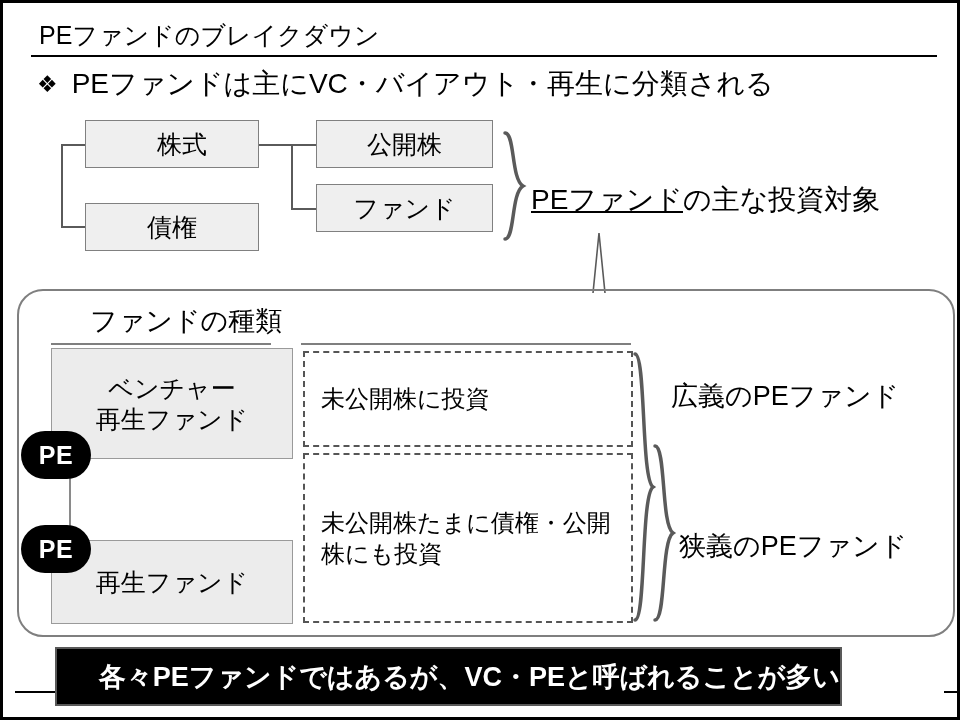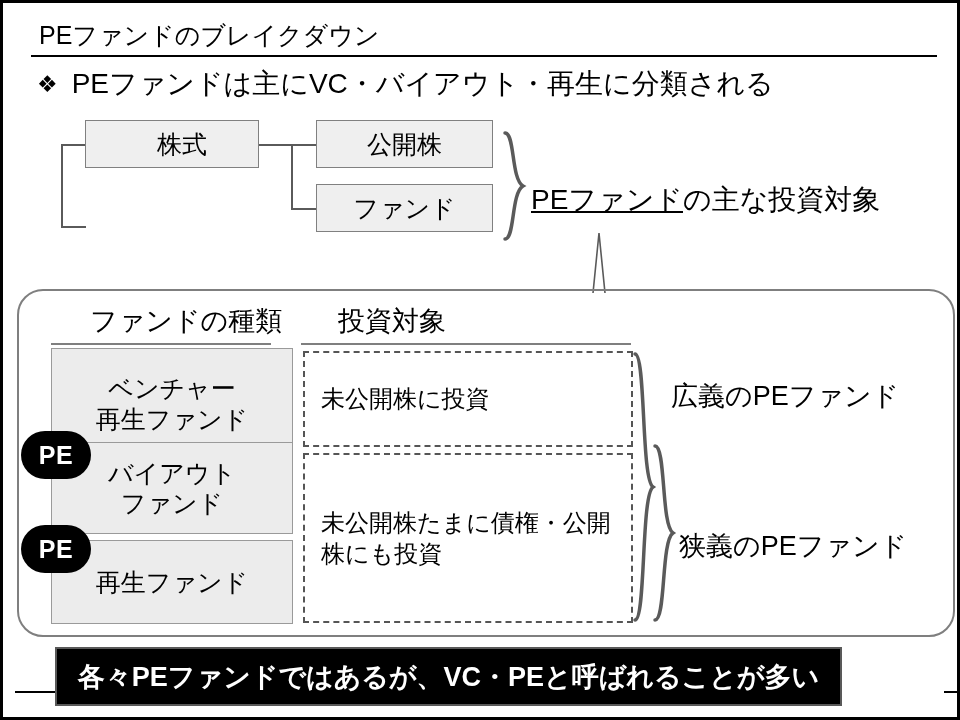--- a/index.html
+++ b/index.html
@@ -208,21 +208,21 @@
     position: absolute;
     left: 52px;
     top: 644px;
     width: 787px;
     height: 59px;
     background: #000000;
     border: 2px solid #595959;
     box-sizing: border-box;
     display: flex;
     align-items: center;
-    justify-content: center;
+    justify-content: flex-end;
   }
   #banner-text {
     color: #ffffff;
     font-size: 27px;
     font-weight: bold;
     white-space: nowrap;
   }
   .banner-tail { position: absolute; height: 2px; background: #000; }
   #banner-tail-left  { left: 12px;  top: 688px; width: 42px; }
   #banner-tail-right { left: 941px; top: 688px; width: 14px; }
@@ -242,51 +242,47 @@
 
   <div class="connector" id="conn-l-vert"></div>
   <div class="connector" id="conn-l-top"></div>
   <div class="connector" id="conn-l-bot"></div>
   <div class="connector" id="conn-r-from"></div>
   <div class="connector" id="conn-r-vert"></div>
   <div class="connector" id="conn-r-top"></div>
   <div class="connector" id="conn-r-bot"></div>
 
   <div class="tree-box" id="box-equity">株式</div>
+  <div class="tree-box" id="box-debt">債権</div>
   <div class="tree-box" id="box-public">公開株</div>
   <div class="tree-box" id="box-private">ファンド</div>
 
   <svg class="brace" id="brace-top" width="26" height="110" viewBox="0 0 26 110">
     <path d="M4,2 C14,2 10,48 22,55 C10,62 14,108 4,108" fill="none" stroke="#5a5a5a" stroke-width="3.5" stroke-linecap="round"></path>
   </svg>
 
   <div class="brace-label" id="label-main-target">
     <span class="ul">PEファンド</span><span>の主な投資対象</span>
   </div>
 
   <svg id="panel-spike" viewBox="0 0 70 62">
     <path d="M30,62 L36,2 L42,62" fill="#ffffff" stroke="#5a5a5a" stroke-width="1.6"></path>
   </svg>
 
   <div id="rounded-panel"></div>
 
   <div class="col-header" id="hdr-fundtype">ファンドの種類</div>
-  <div class="col-header" id="hdr-target">投資対象</div>
   <div class="hdr-rule" id="rule-fundtype"></div>
   <div class="hdr-rule" id="rule-target"></div>
 
   <div id="badge-spine"></div>
 
   <div class="fund-box" id="fund-vc">
     <span>ベンチャー</span>
     <span>再生ファンド</span>
-  </div>
-  <div class="fund-box" id="fund-buyout">
-    <span>バイアウト</span>
-    <span>ファンド</span>
   </div>
   <div class="fund-box" id="fund-revival">
     <span>再生ファンド</span>
   </div>
 
   <div class="badge" id="badge-pe-1">PE</div>
   <div class="badge" id="badge-pe-2">PE</div>
 
   <div class="target-box" id="target-1">未公開株に投資</div>
   <div class="target-box" id="target-2">未公開株たまに債権・公開株にも投資</div>

